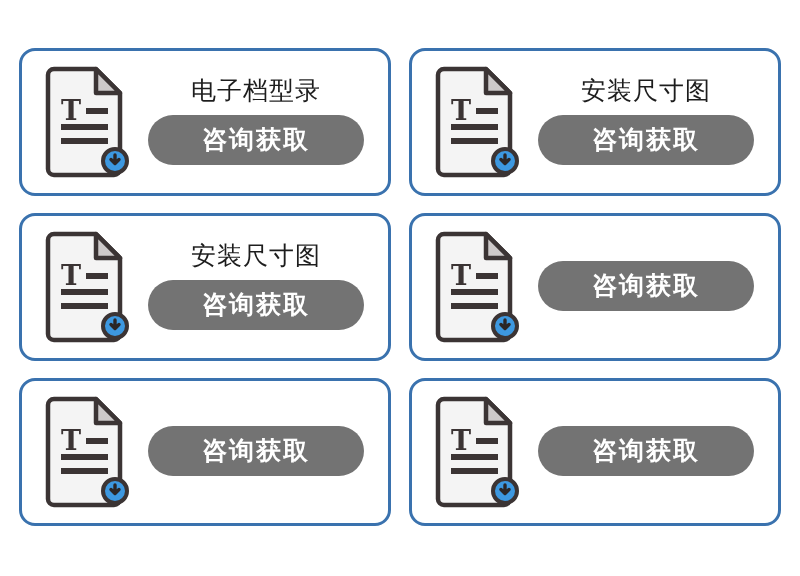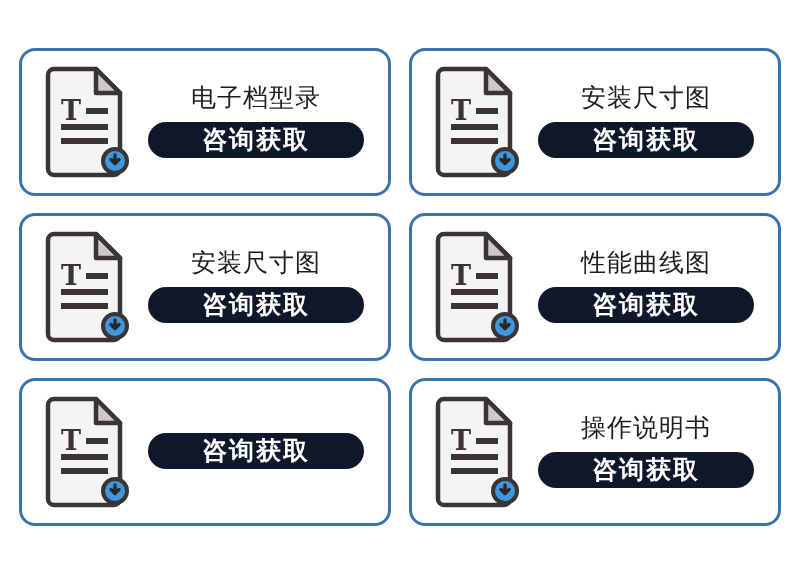--- a/index.html
+++ b/index.html
@@ -77,24 +77,24 @@
     margin-bottom: 11px;
     white-space: nowrap;
     font-family: "DejaVu Sans", "Liberation Sans", sans-serif;
   }
 
   .cta-button {
     display: flex;
     align-items: center;
     justify-content: center;
     width: 216px;
-    height: 36px;
+    height: 50px;
     border: none;
     border-radius: 25px;
-    background: #0f172a;
+    background: #737373;
     color: #ffffff;
     font-size: 25px;
     font-weight: bold;
     letter-spacing: 2px;
     cursor: pointer;
     font-family: "DejaVu Sans", "Liberation Sans", sans-serif;
     padding: 0 0 2px 0;
     white-space: nowrap;
   }
 </style>
@@ -168,56 +168,54 @@
           <path d="M54 3 l24 24 h-24 z" fill="#cdc9c9" stroke="#3b3434" stroke-width="4.5" stroke-linejoin="round"></path>
           <text x="19" y="54" font-family="DejaVu Serif, Liberation Serif, serif" font-size="27" font-weight="bold" fill="#3b3434">T</text>
           <rect x="44" y="42" width="22" height="6" fill="#3b3434"></rect>
           <rect x="19" y="58" width="47" height="6" fill="#3b3434"></rect>
           <rect x="19" y="72" width="47" height="6" fill="#3b3434"></rect>
           <circle cx="73" cy="95" r="12" fill="#3d98e0" stroke="#3b3434" stroke-width="4"></circle>
           <path d="M73 89 v8 M69 93.5 l4 4 l4 -4" stroke="#2b2626" stroke-width="3.4" fill="none" stroke-linecap="round" stroke-linejoin="round"></path>
         </svg>
       </div>
       <div class="card-body">
-        <div class="card-title">性能曲线图</div>
-        <button class="cta-button">咨询获取</button>
-      </div>
-    </div>
-
-    <div class="card">
-      <div class="icon-wrap">
-        <svg class="doc-icon" viewBox="0 0 92 112" xmlns="http://www.w3.org/2000/svg" aria-hidden="true">
-          <path d="M6 9 a6 6 0 0 1 6 -6 h42 l24 24 v76 a6 6 0 0 1 -6 6 h-60 a6 6 0 0 1 -6 -6 z" fill="#f4f4f4" stroke="#3b3434" stroke-width="4.5" stroke-linejoin="round"></path>
-          <path d="M54 3 l24 24 h-24 z" fill="#cdc9c9" stroke="#3b3434" stroke-width="4.5" stroke-linejoin="round"></path>
-          <text x="19" y="54" font-family="DejaVu Serif, Liberation Serif, serif" font-size="27" font-weight="bold" fill="#3b3434">T</text>
-          <rect x="44" y="42" width="22" height="6" fill="#3b3434"></rect>
-          <rect x="19" y="58" width="47" height="6" fill="#3b3434"></rect>
-          <rect x="19" y="72" width="47" height="6" fill="#3b3434"></rect>
-          <circle cx="73" cy="95" r="12" fill="#3d98e0" stroke="#3b3434" stroke-width="4"></circle>
-          <path d="M73 89 v8 M69 93.5 l4 4 l4 -4" stroke="#2b2626" stroke-width="3.4" fill="none" stroke-linecap="round" stroke-linejoin="round"></path>
-        </svg>
-      </div>
-      <div class="card-body">
-        <button class="cta-button">咨询获取</button>
-      </div>
-    </div>
-
-    <div class="card">
-      <div class="icon-wrap">
-        <svg class="doc-icon" viewBox="0 0 92 112" xmlns="http://www.w3.org/2000/svg" aria-hidden="true">
-          <path d="M6 9 a6 6 0 0 1 6 -6 h42 l24 24 v76 a6 6 0 0 1 -6 6 h-60 a6 6 0 0 1 -6 -6 z" fill="#f4f4f4" stroke="#3b3434" stroke-width="4.5" stroke-linejoin="round"></path>
-          <path d="M54 3 l24 24 h-24 z" fill="#cdc9c9" stroke="#3b3434" stroke-width="4.5" stroke-linejoin="round"></path>
-          <text x="19" y="54" font-family="DejaVu Serif, Liberation Serif, serif" font-size="27" font-weight="bold" fill="#3b3434">T</text>
-          <rect x="44" y="42" width="22" height="6" fill="#3b3434"></rect>
-          <rect x="19" y="58" width="47" height="6" fill="#3b3434"></rect>
-          <rect x="19" y="72" width="47" height="6" fill="#3b3434"></rect>
-          <circle cx="73" cy="95" r="12" fill="#3d98e0" stroke="#3b3434" stroke-width="4"></circle>
-          <path d="M73 89 v8 M69 93.5 l4 4 l4 -4" stroke="#2b2626" stroke-width="3.4" fill="none" stroke-linecap="round" stroke-linejoin="round"></path>
-        </svg>
-      </div>
-      <div class="card-body">
-        <div class="card-title">操作说明书</div>
+        <button class="cta-button">咨询获取</button>
+      </div>
+    </div>
+
+    <div class="card">
+      <div class="icon-wrap">
+        <svg class="doc-icon" viewBox="0 0 92 112" xmlns="http://www.w3.org/2000/svg" aria-hidden="true">
+          <path d="M6 9 a6 6 0 0 1 6 -6 h42 l24 24 v76 a6 6 0 0 1 -6 6 h-60 a6 6 0 0 1 -6 -6 z" fill="#f4f4f4" stroke="#3b3434" stroke-width="4.5" stroke-linejoin="round"></path>
+          <path d="M54 3 l24 24 h-24 z" fill="#cdc9c9" stroke="#3b3434" stroke-width="4.5" stroke-linejoin="round"></path>
+          <text x="19" y="54" font-family="DejaVu Serif, Liberation Serif, serif" font-size="27" font-weight="bold" fill="#3b3434">T</text>
+          <rect x="44" y="42" width="22" height="6" fill="#3b3434"></rect>
+          <rect x="19" y="58" width="47" height="6" fill="#3b3434"></rect>
+          <rect x="19" y="72" width="47" height="6" fill="#3b3434"></rect>
+          <circle cx="73" cy="95" r="12" fill="#3d98e0" stroke="#3b3434" stroke-width="4"></circle>
+          <path d="M73 89 v8 M69 93.5 l4 4 l4 -4" stroke="#2b2626" stroke-width="3.4" fill="none" stroke-linecap="round" stroke-linejoin="round"></path>
+        </svg>
+      </div>
+      <div class="card-body">
+        <button class="cta-button">咨询获取</button>
+      </div>
+    </div>
+
+    <div class="card">
+      <div class="icon-wrap">
+        <svg class="doc-icon" viewBox="0 0 92 112" xmlns="http://www.w3.org/2000/svg" aria-hidden="true">
+          <path d="M6 9 a6 6 0 0 1 6 -6 h42 l24 24 v76 a6 6 0 0 1 -6 6 h-60 a6 6 0 0 1 -6 -6 z" fill="#f4f4f4" stroke="#3b3434" stroke-width="4.5" stroke-linejoin="round"></path>
+          <path d="M54 3 l24 24 h-24 z" fill="#cdc9c9" stroke="#3b3434" stroke-width="4.5" stroke-linejoin="round"></path>
+          <text x="19" y="54" font-family="DejaVu Serif, Liberation Serif, serif" font-size="27" font-weight="bold" fill="#3b3434">T</text>
+          <rect x="44" y="42" width="22" height="6" fill="#3b3434"></rect>
+          <rect x="19" y="58" width="47" height="6" fill="#3b3434"></rect>
+          <rect x="19" y="72" width="47" height="6" fill="#3b3434"></rect>
+          <circle cx="73" cy="95" r="12" fill="#3d98e0" stroke="#3b3434" stroke-width="4"></circle>
+          <path d="M73 89 v8 M69 93.5 l4 4 l4 -4" stroke="#2b2626" stroke-width="3.4" fill="none" stroke-linecap="round" stroke-linejoin="round"></path>
+        </svg>
+      </div>
+      <div class="card-body">
         <button class="cta-button">咨询获取</button>
       </div>
     </div>
 
   </div>
 </div>
 
 </body></html>

